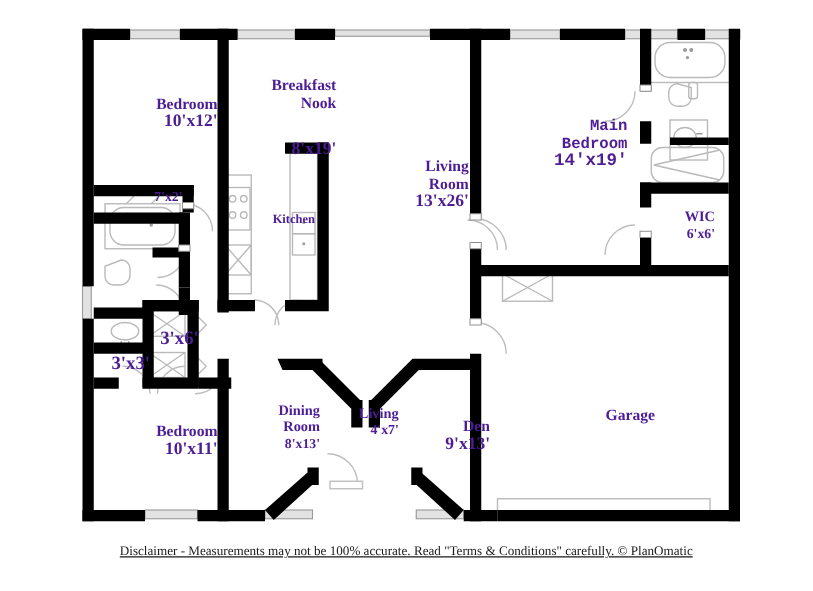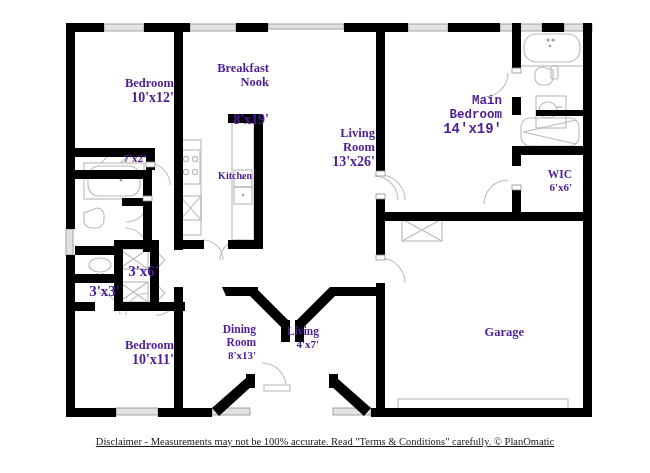--- a/index.html
+++ b/index.html
@@ -271,20 +271,24 @@
 
   <div class="room-label sz-md" style="left:502px; top:168px; width:70px;">
     <span class="rl-name">WIC</span>
     <span class="rl-dim">6'x6'</span>
   </div>
 
   <div class="room-label sz-lg" style="left:424px; top:297px; width:100px;margin-top:28px;">
     <span class="rl-name">Garage</span>
   </div>
 
+  <div class="room-label sz-lg" style="left:292px; top:334px; width:100px;">
+    <span class="rl-name">Den</span>
+    <span class="rl-dim">9'x13'</span>
+  </div>
 
   <div class="room-label sz-md" style="left:239px; top:325px; width:80px;">
     <span class="rl-name">Living</span>
     <span class="rl-dim">4'x7'</span>
   </div>
 
   <div class="room-label sz-md" style="left:166px; top:323px; width:90px;">
     <span class="rl-name">Dining</span>
     <span class="rl-name">Room</span>
     <span class="rl-dim">8'x13'</span>

